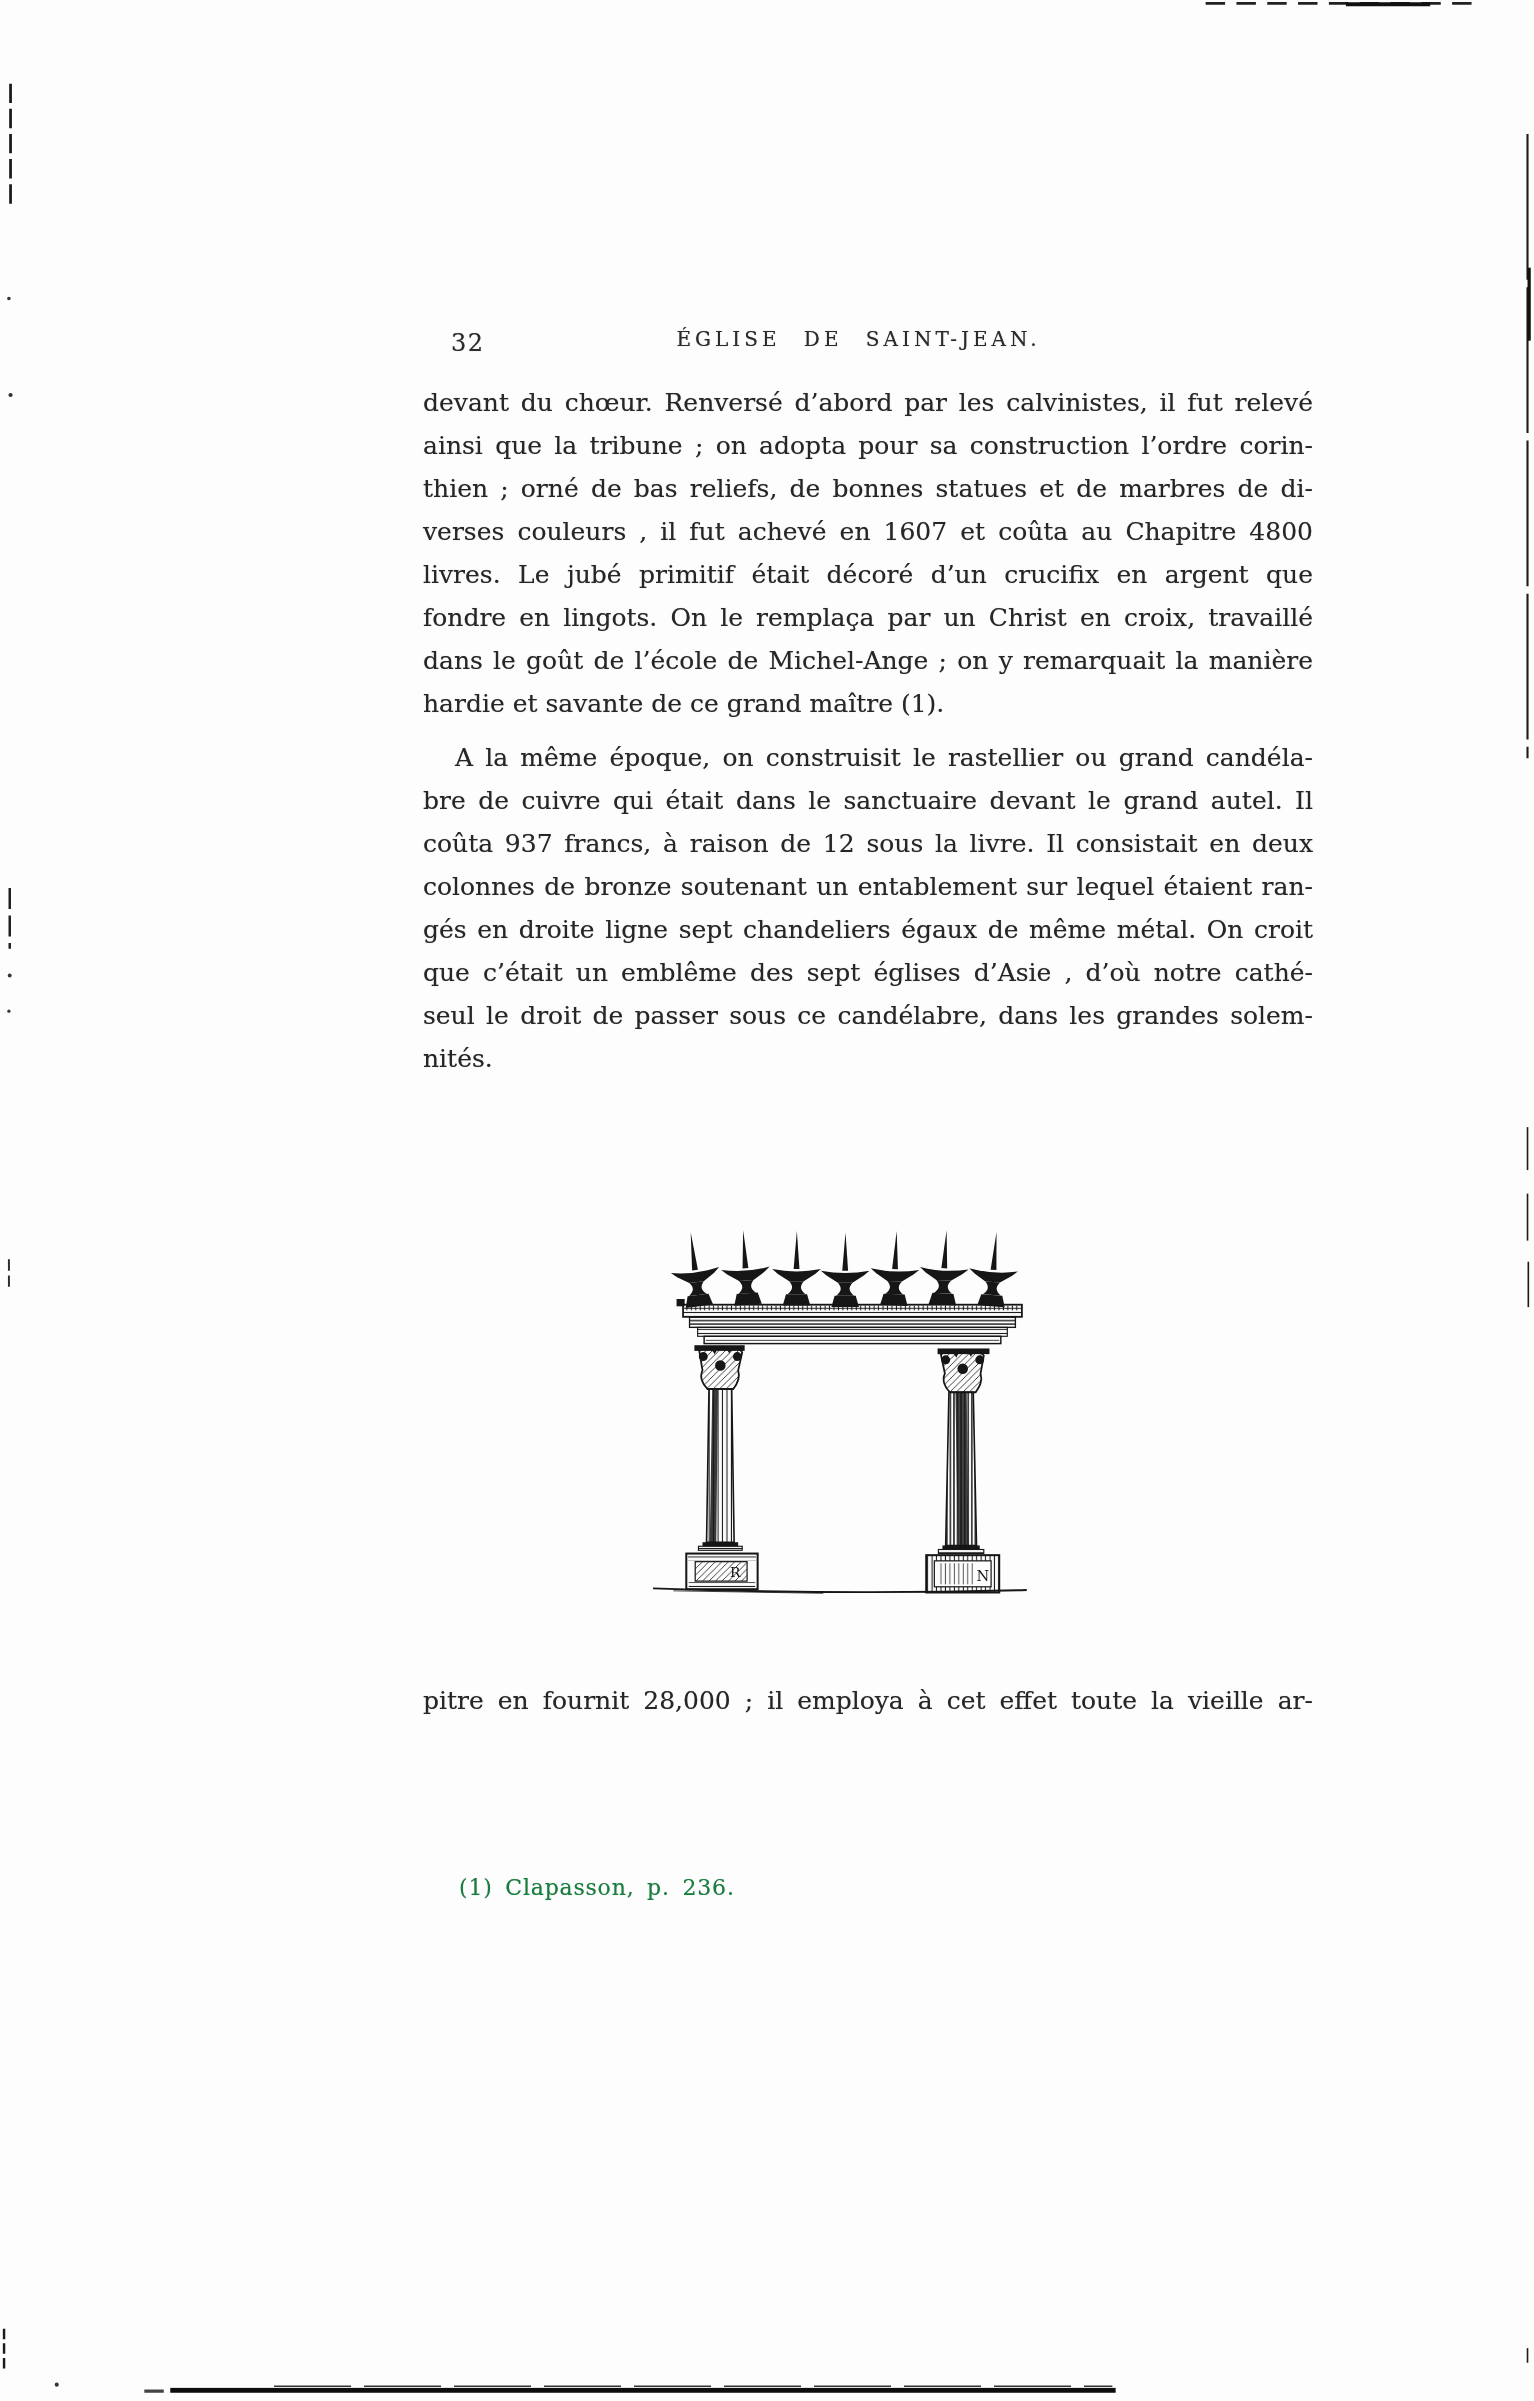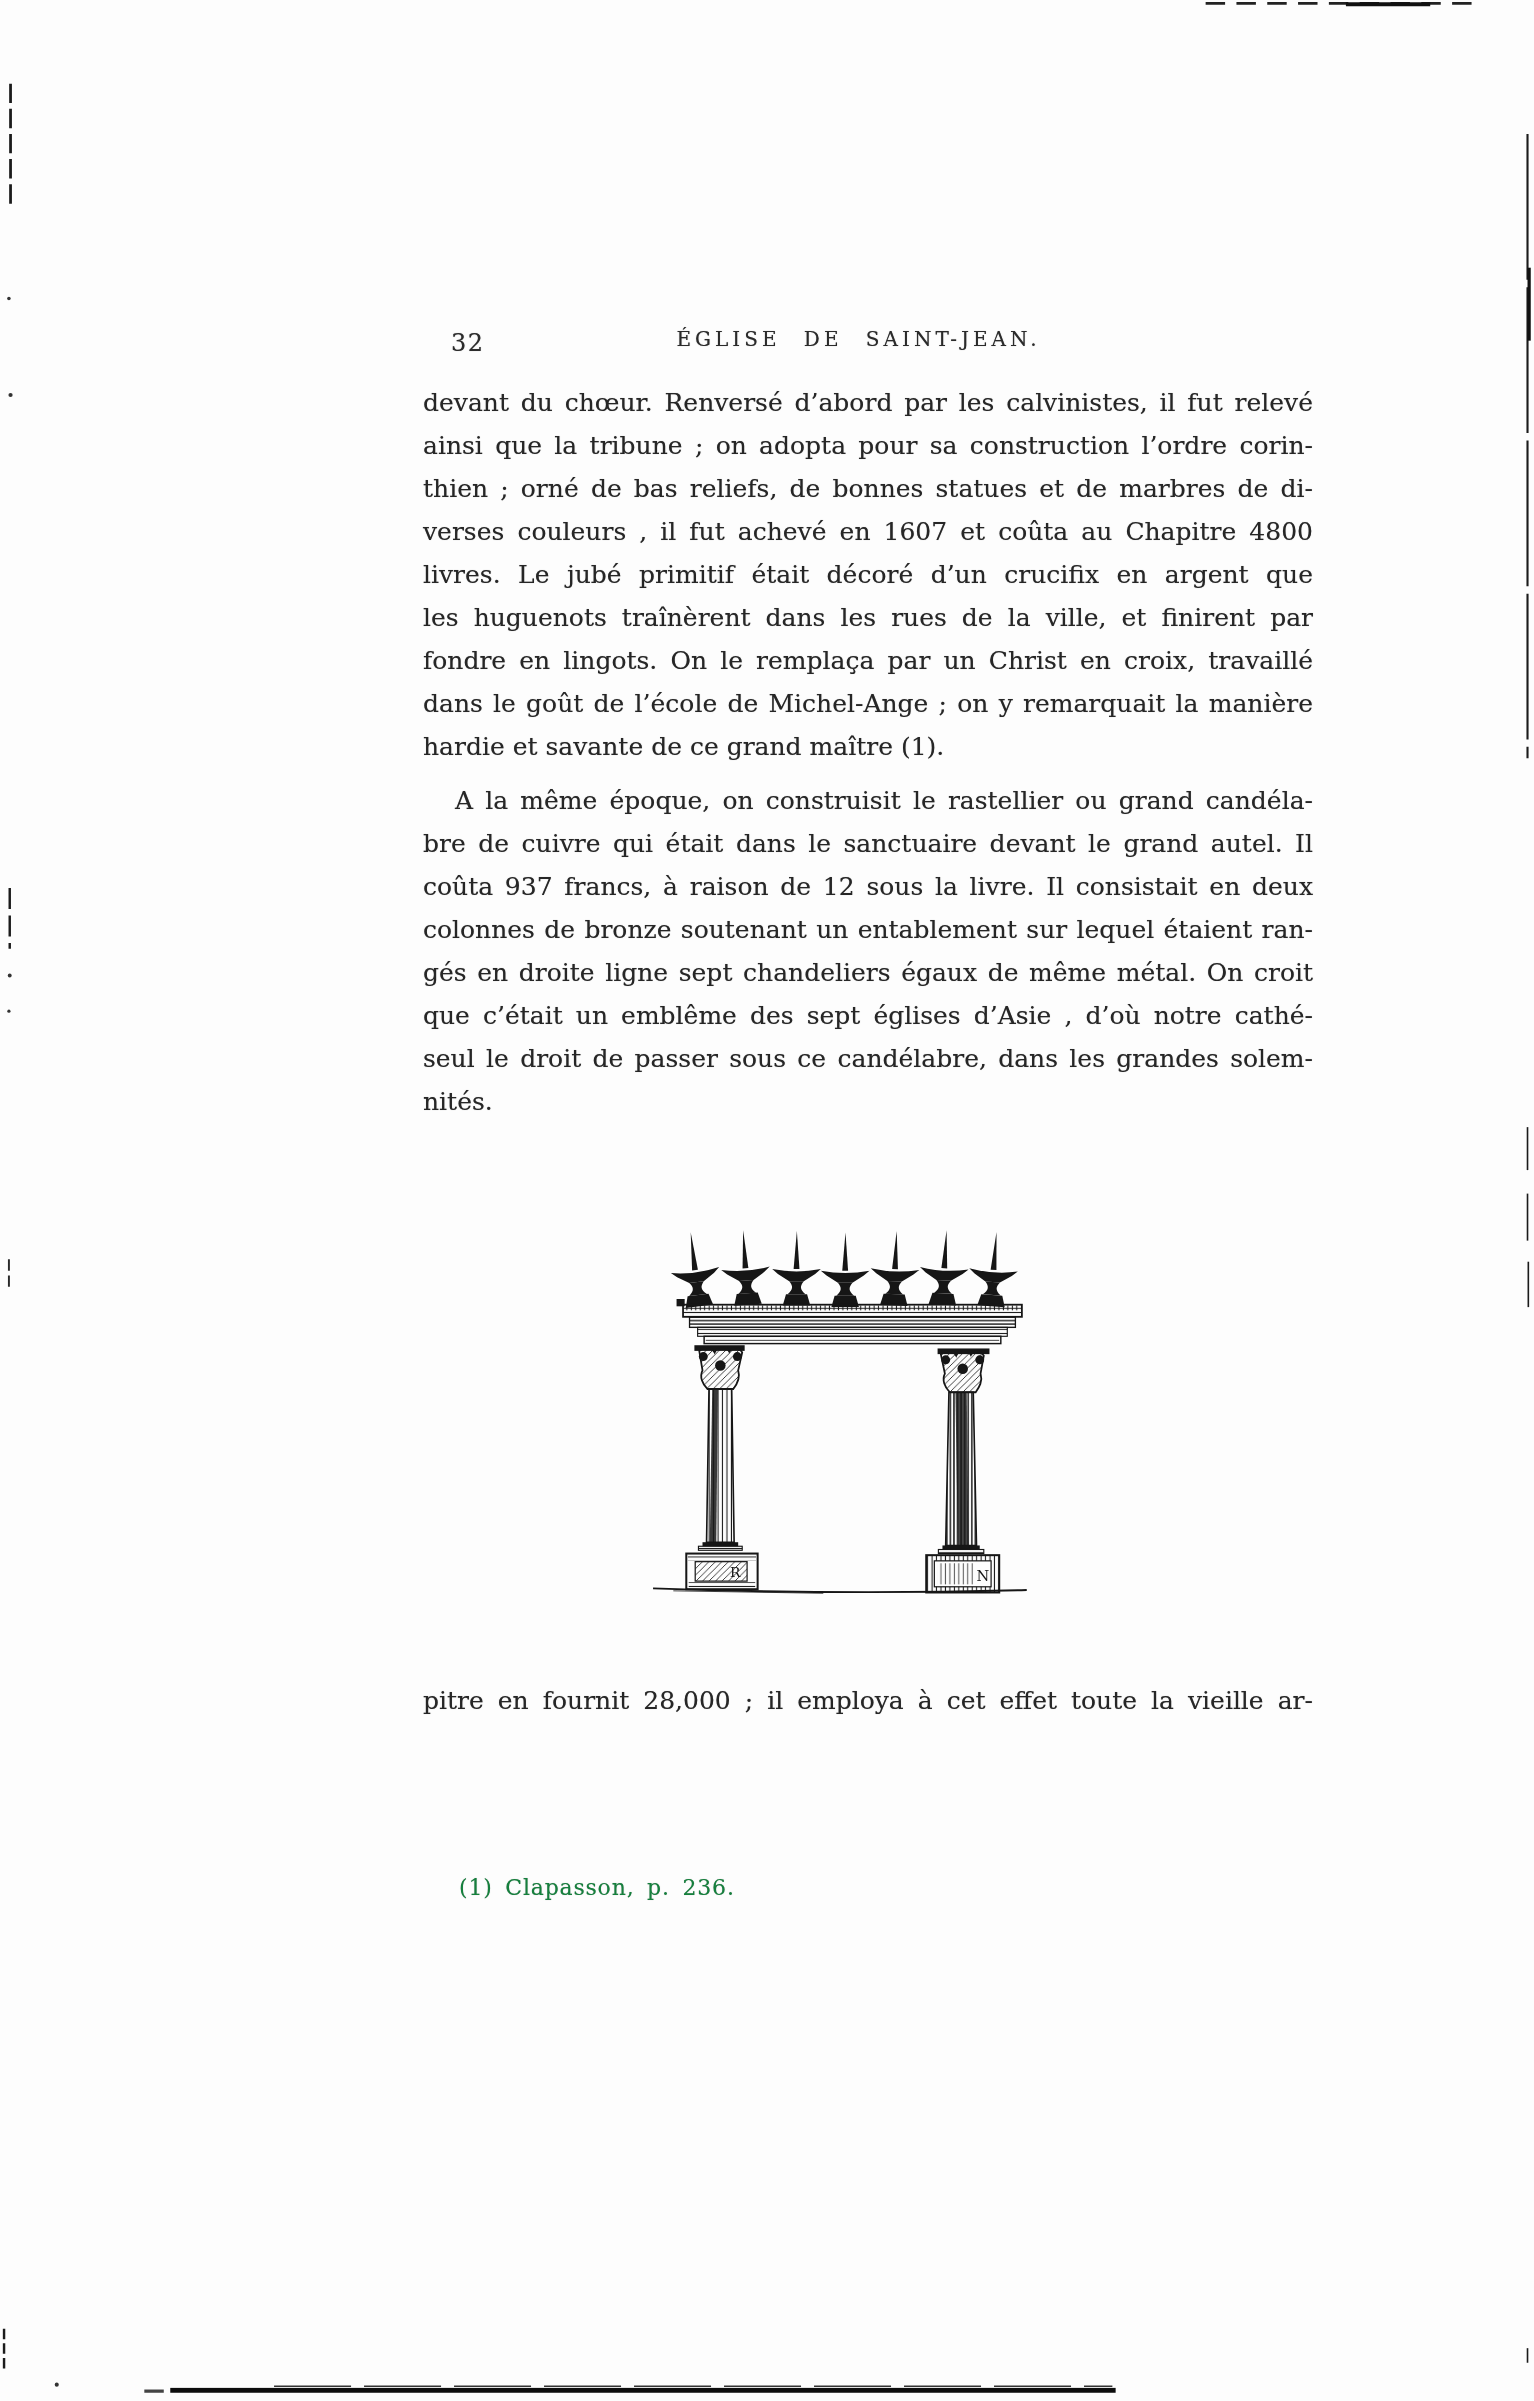--- a/index.html
+++ b/index.html
@@ -50,21 +50,20 @@
     <span class="pagenum">32</span>
     <div class="runtitle">ÉGLISE DE SAINT-JEAN.</div>
   </div>
 
   <div class="textblock tb1">
     <div class="tl">devant du chœur. Renversé d’abord par les calvinistes, il fut relevé</div>
     <div class="tl">ainsi que la tribune ; on adopta pour sa construction l’ordre corin-</div>
     <div class="tl">thien ; orné de bas reliefs, de bonnes statues et de marbres de di-</div>
     <div class="tl">verses couleurs , il fut achevé en 1607 et coûta au Chapitre 4800</div>
     <div class="tl">livres. Le jubé primitif était décoré d’un crucifix en argent que</div>
-    <div class="tl">les huguenots traînèrent dans les rues de la ville, et finirent par</div>
     <div class="tl">fondre en lingots. On le remplaça par un Christ en croix, travaillé</div>
     <div class="tl">dans le goût de l’école de Michel-Ange ; on y remarquait la manière</div>
     <div class="tl last">hardie et savante de ce grand maître (1).</div>
     <div class="tl ind">A la même époque, on construisit le rastellier ou grand candéla-</div>
     <div class="tl">bre de cuivre qui était dans le sanctuaire devant le grand autel. Il</div>
     <div class="tl">coûta 937 francs, à raison de 12 sous la livre. Il consistait en deux</div>
     <div class="tl">colonnes de bronze soutenant un entablement sur lequel étaient ran-</div>
     <div class="tl">gés en droite ligne sept chandeliers égaux de même métal. On croit</div>
     <div class="tl">que c’était un emblême des sept églises d’Asie , d’où notre cathé-</div>
     <div class="tl">seul le droit de passer sous ce candélabre, dans les grandes solem-</div>

